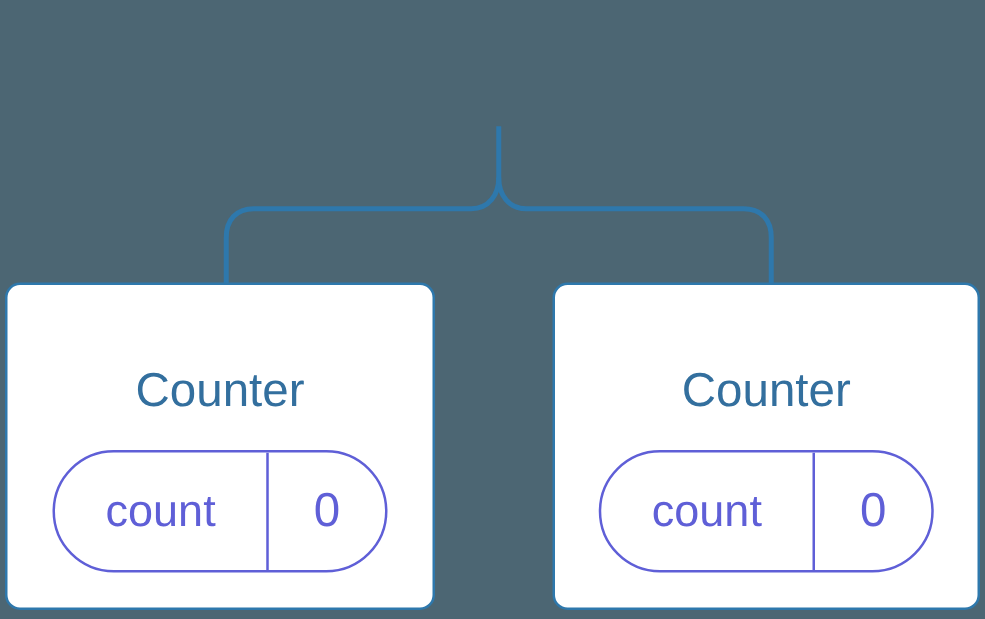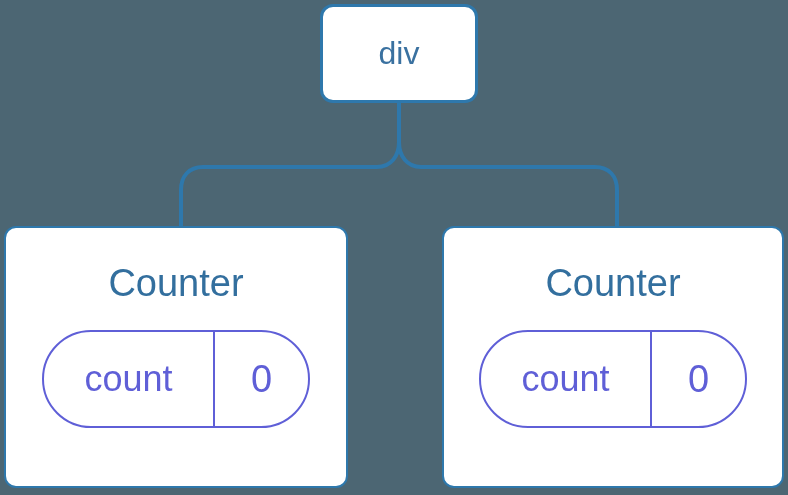--- a/index.html
+++ b/index.html
@@ -40,21 +40,21 @@
     justify-content: center;
     font-size: 32px;
     font-weight: 500;
     color: #3A71A0;
   }
   .component-node {
     top: 226px;
     width: 344px; height: 262px;
     border: 2.5px solid #2E78AC;
     border-radius: 12px;
-    padding-top: 36px;
+    padding-top: 66px;
   }
   .component-node.left  { left: 4px; }
   .component-node.right { left: 442px; width: 342px; }
   .component-title {
     text-align: center;
     font-size: 38px;
     font-weight: 500;
     color: #336F9E;
     line-height: 1;
   }
@@ -92,23 +92,20 @@
 </head>
 <body>
 
 <div class="canvas">
 
   <svg class="connector-svg" viewBox="0 0 788 495" xmlns="http://www.w3.org/2000/svg">
     <path d="M 399 101 L 399 142 C 399 156 391 167 377 167 L 203 167 C 189 167 181 176 181 190 L 181 228"></path>
     <path d="M 399 142 C 399 156 407 167 421 167 L 595 167 C 609 167 617 176 617 190 L 617 228"></path>
   </svg>
 
-  <div class="node root-node">
-    <span>div</span>
-  </div>
 
   <div class="node component-node left">
     <div class="component-title">Counter</div>
     <div class="state-pill">
       <div class="state-key-cell">count</div>
       <div class="pill-divider"></div>
       <div class="state-value-cell">0</div>
     </div>
   </div>
 

